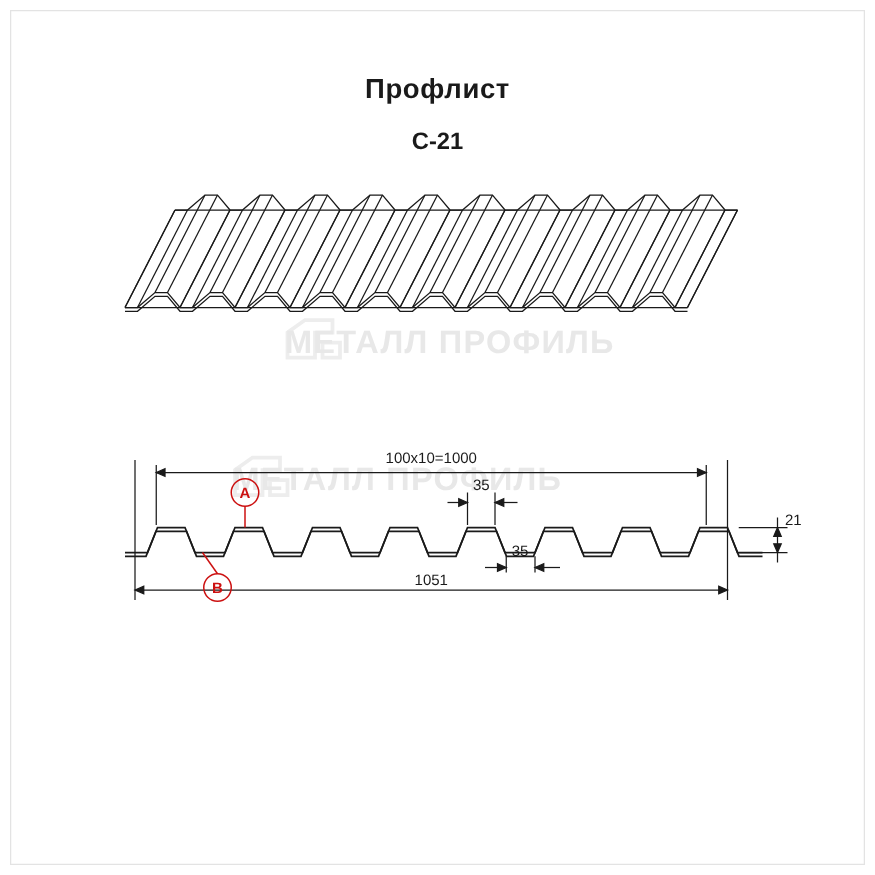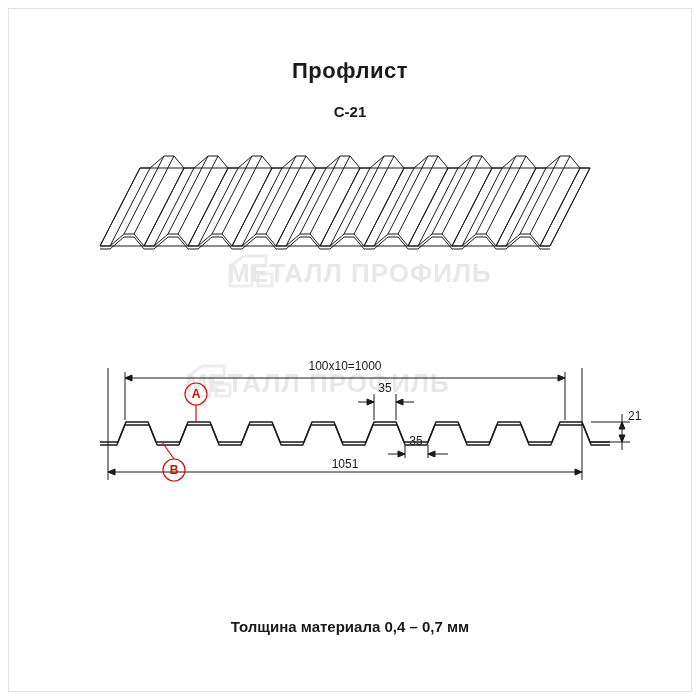--- a/index.html
+++ b/index.html
@@ -42,21 +42,21 @@
     font-weight: bold;
     letter-spacing: 0.5px;
     color: #1a1a1a;
   }
   .subtitle {
     position: absolute;
     left: 0;
     top: 103px;
     width: 700px;
     text-align: center;
-    font-size: 15px;
+    font-size: 19px;
     font-weight: bold;
     color: #1a1a1a;
   }
   .iso-wrap {
     position: absolute;
     left: 80px;
     top: 150px;
     width: 540px;
     height: 130px;
   }
@@ -323,15 +323,14 @@
       </g>
 
       <g>
         <circle class="red" cx="104" cy="120" r="11" fill="#ffffff"></circle>
         <text class="balloontxt" x="104" y="124" text-anchor="middle">B</text>
         <path class="red" d="M104 109 L92 92"></path>
       </g>
     </svg>
   </div>
 
-  <div class="footer">Толщина материала 0,4 – 0,7 мм</div>
 
 </div>
 
 </body></html>

